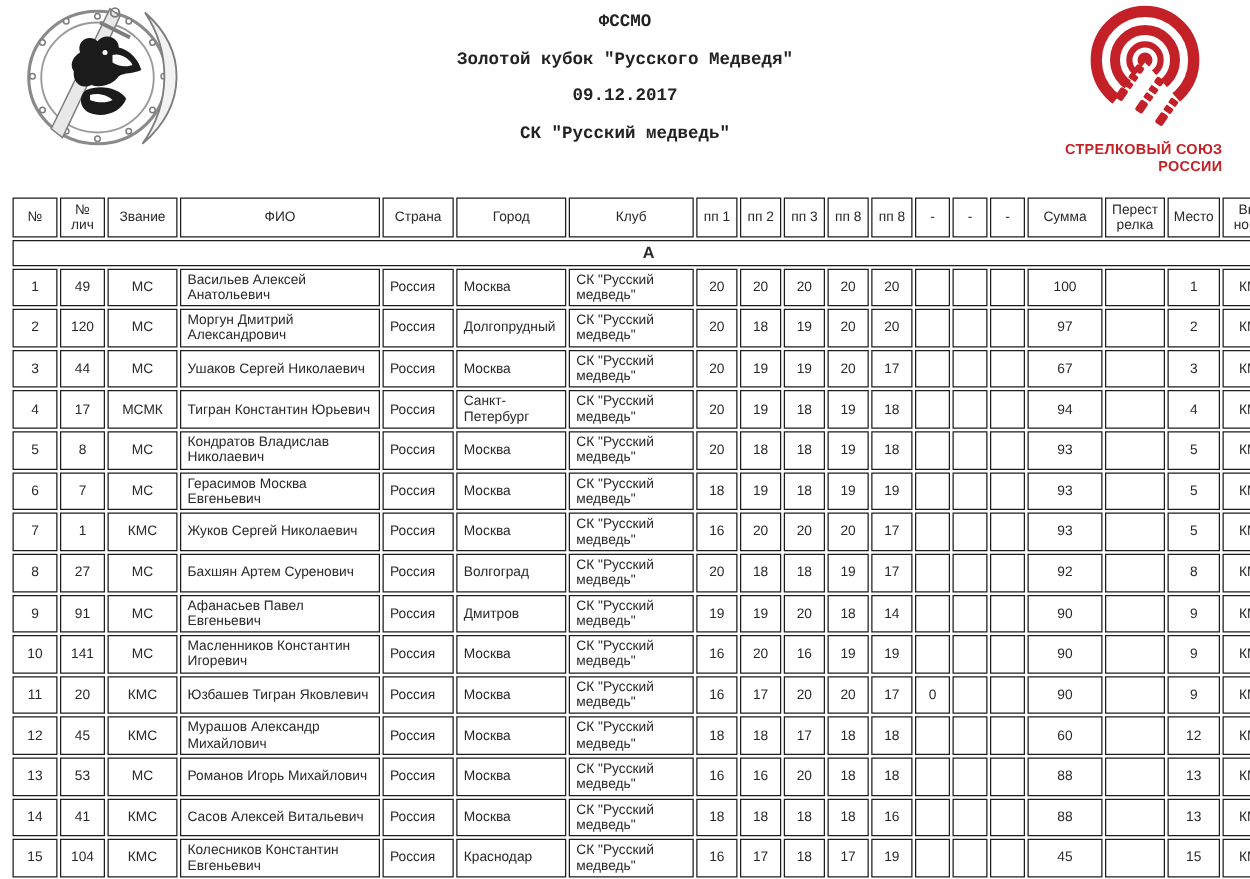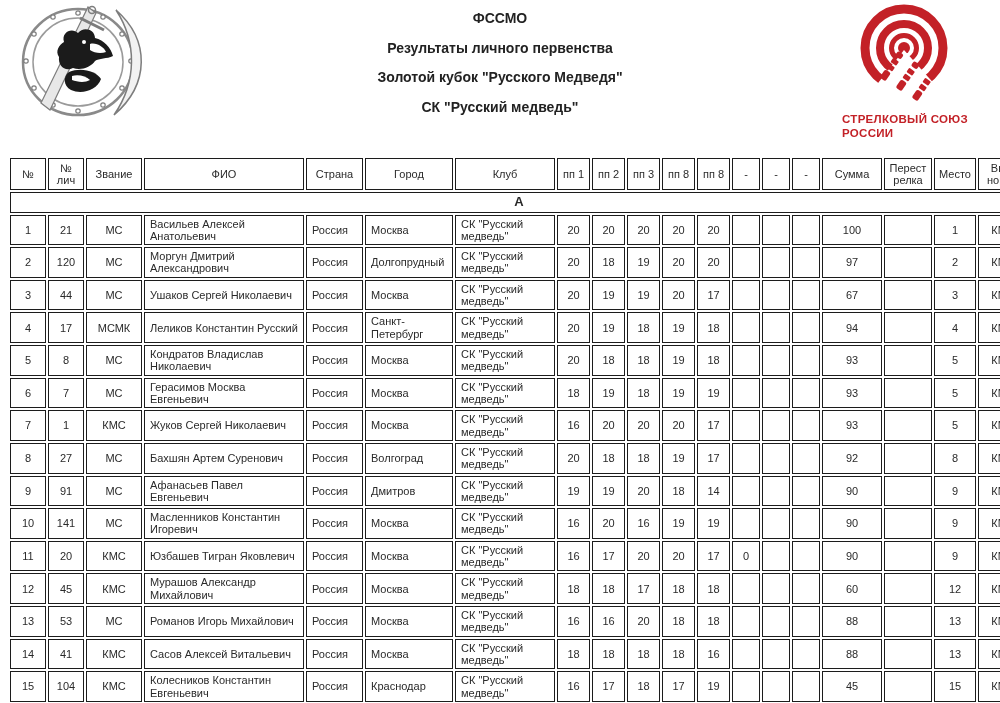--- a/index.html
+++ b/index.html
@@ -6,26 +6,26 @@
   html, body { background: #ffffff; }
   body {
     width: 1000px; height: 703px;
     font-family: "Liberation Sans", sans-serif;
     color: #2a2a2a;
     position: relative;
     overflow: hidden;
   }
   .doc-header { position: relative; height: 156px; }
   .logo-left { position: absolute; left: 12px; top: 4px; width: 170px; height: 115px; }
-  .logo-right { position: absolute; right: 22px; top: 4px; width: 136px; text-align: left; }
+  .logo-right { position: absolute; right: 22px; top: 4px; width: 136px; text-align: right; }
   .logo-caption {
     color: #c32127; font-weight: bold; font-size: 11.5px; line-height: 1.25;
     margin-top: 2px; letter-spacing: 0.3px;
   }
-  .titles { position: absolute; left: 0; top: 10px; width: 100%; text-align: center; }
+  .titles { position: absolute; left: 0; top: 10px; width: 100%; text-align: center; font-family: Liberation Mono, monospace; }
   .title-line { font-weight: bold; font-size: 14px; color: #222; margin-bottom: 13.5px; }
   table.results {
     margin: 0 8px; width: 982px;
     table-layout: fixed;
     border-collapse: separate; border-spacing: 2px;
     font-size: 11px; line-height: 1.12;
   }
   table.results td, table.results th {
     border: 1.5px solid #1c1c1c;
     padding: 2px 3px;
@@ -78,22 +78,22 @@
         <path d="M52,38 C49,28 60,23 66,29 C71,22 83,25 83,34 C92,36 99,44 101,52 C95,55 87,54 83,57 C79,63 69,67 61,64 C53,68 46,62 47,53 C43,47 47,41 52,38 Z" fill="#1b1b1b"></path>
         <path d="M78,40 C84,38 92,43 94,48 C89,50 82,49 78,46 Z" fill="#ffffff"></path>
         <circle cx="72" cy="38" r="2" fill="#ffffff"></circle>
         <path d="M57,68 C69,63 84,67 89,75 C85,86 70,91 59,86 C51,82 51,72 57,68 Z" fill="#1b1b1b"></path>
         <path d="M60,72 C66,70 74,72 78,76 C73,79 65,78 60,76 Z" fill="#ffffff"></path>
       </svg>
     </div>
 
     <div class="titles">
       <div class="title-line">ФССМО</div>
-      <div class="title-line">Результаты личного первенства</div>
       <div class="title-line">Золотой кубок "Русского Медведя"</div>
+      <div class="title-line">09.12.2017</div>
       <div class="title-line">СК "Русский медведь"</div>
     </div>
 
     <div class="logo-right">
       <svg width="124" height="102" viewBox="0 0 124 102">
         <g fill="none" stroke="#c32127">
           <circle cx="62" cy="44" r="39" stroke-width="9"></circle>
           <circle cx="62" cy="44" r="24" stroke-width="8"></circle>
           <circle cx="62" cy="44" r="12.5" stroke-width="5"></circle>
         </g>
@@ -173,21 +173,21 @@
           <th>Место</th>
           <th>Вып. норма</th>
         </tr>
     </thead>
     <tbody id="table-body">
         <tr>
           <td class="group-cell" colspan="19">А</td>
         </tr>
         <tr>
           <td>1</td>
-          <td>21</td>
+          <td>49</td>
           <td>МС</td>
           <td class="al">Васильев Алексей Анатольевич</td>
           <td class="al">Россия</td>
           <td class="al">Москва</td>
           <td class="al">СК "Русский медведь"</td>
           <td>20</td>
           <td>20</td>
           <td>20</td>
           <td>20</td>
           <td>20</td>
@@ -238,21 +238,21 @@
           <td></td>
           <td>67</td>
           <td></td>
           <td>3</td>
           <td>КМС</td>
         </tr>
         <tr>
           <td>4</td>
           <td>17</td>
           <td>МСМК</td>
-          <td class="al">Леликов Константин Русский</td>
+          <td class="al">Тигран Константин Юрьевич</td>
           <td class="al">Россия</td>
           <td class="al">Санкт-Петербург</td>
           <td class="al">СК "Русский медведь"</td>
           <td>20</td>
           <td>19</td>
           <td>18</td>
           <td>19</td>
           <td>18</td>
           <td></td>
           <td></td>

